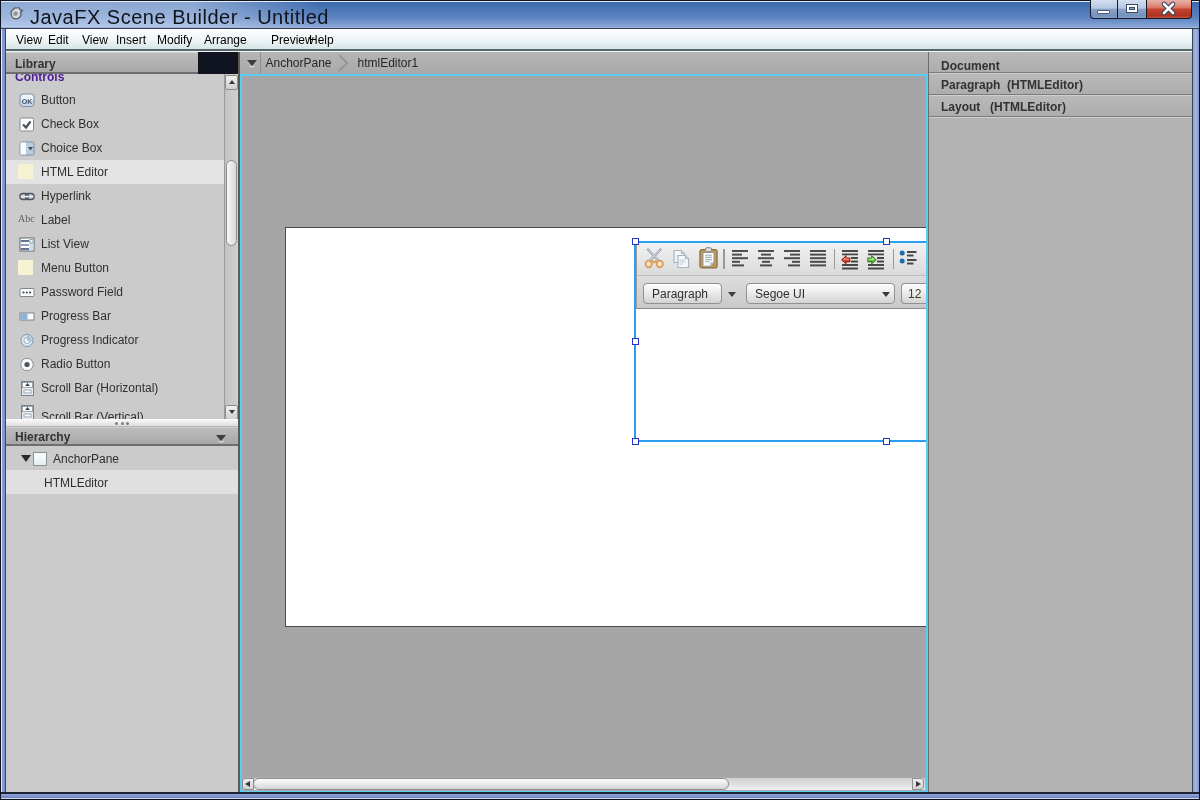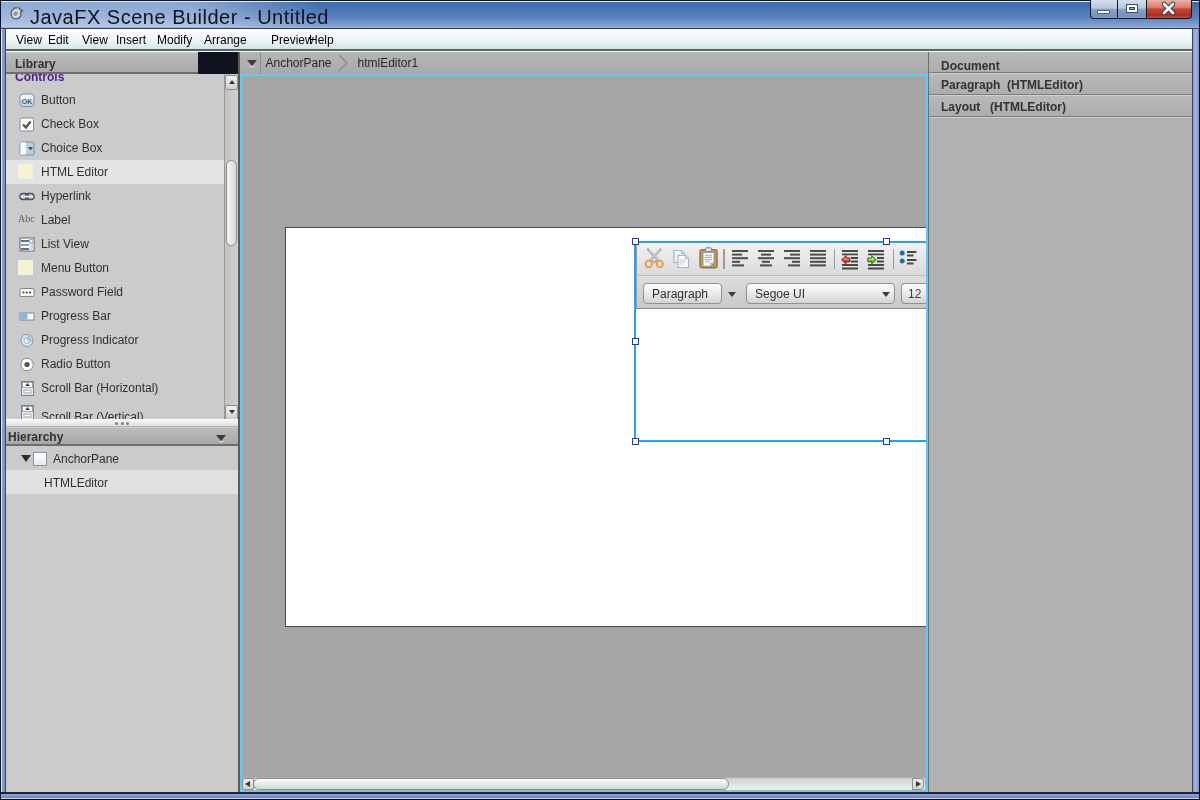--- a/index.html
+++ b/index.html
@@ -233,21 +233,21 @@
     <div class="abs" style="left:2.5px;top:4.5px;width:0;height:0;border-left:3.5px solid transparent;border-right:3.5px solid transparent;border-top:4.5px solid #3a3a3a"></div>
   </div>
 <div class="abs" id="lsbthumb"></div>
 
 <div class="abs" id="splitter"></div>
 <div class="abs dot" style="left:115px"></div>
 <div class="abs dot" style="left:120.5px"></div>
 <div class="abs dot" style="left:126px"></div>
 
 <div class="abs hdr" id="hierhdr">
-    <span class="abs" style="left:2px;top:2px">Hierarchy</span>
+    <span class="abs" style="left:9px;top:2px">Hierarchy</span>
     <div class="tri-d abs" style="left:210px;top:6.5px"></div>
     <div class="abs" style="left:210px;top:13px;width:11px;height:1.5px;background:rgba(255,255,255,.55);clip-path:polygon(15% 0,85% 0,55% 100%,45% 100%)"></div>
   </div>
 <div class="abs" id="hiertree"></div>
 <div class="abs" id="hierhl"></div>
 <div class="abs" style="left:21px;top:455px;width:0;height:0;border-left:5px solid transparent;border-right:5px solid transparent;border-top:7px solid #2b2b2b"></div>
 <div class="abs" style="left:33px;top:452px;width:14px;height:14px;background:linear-gradient(#fdfefe,#e4edf2);border:1px solid #8a9296"></div>
 <div class="abs litxt" style="left:53px;top:452px">AnchorPane</div>
 <div class="abs litxt" style="left:44px;top:476px">HTMLEditor</div>
 <div class="abs" id="pdivL"></div>

